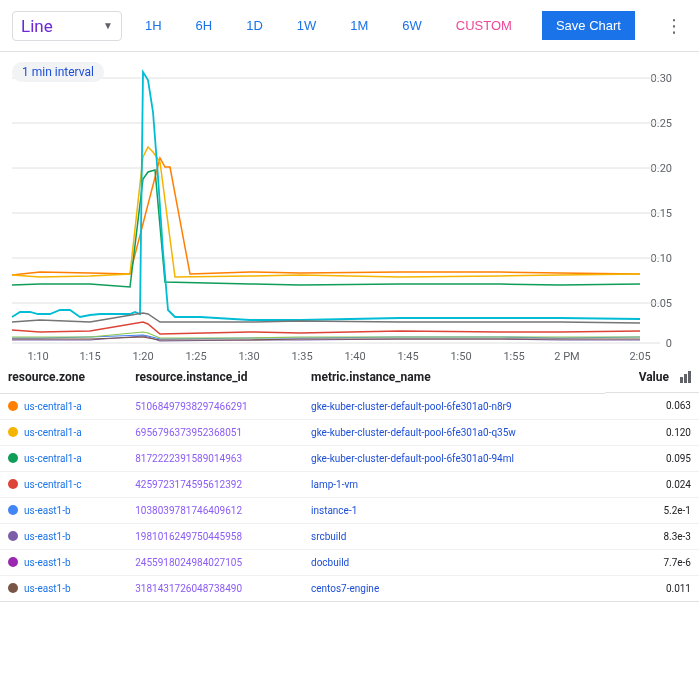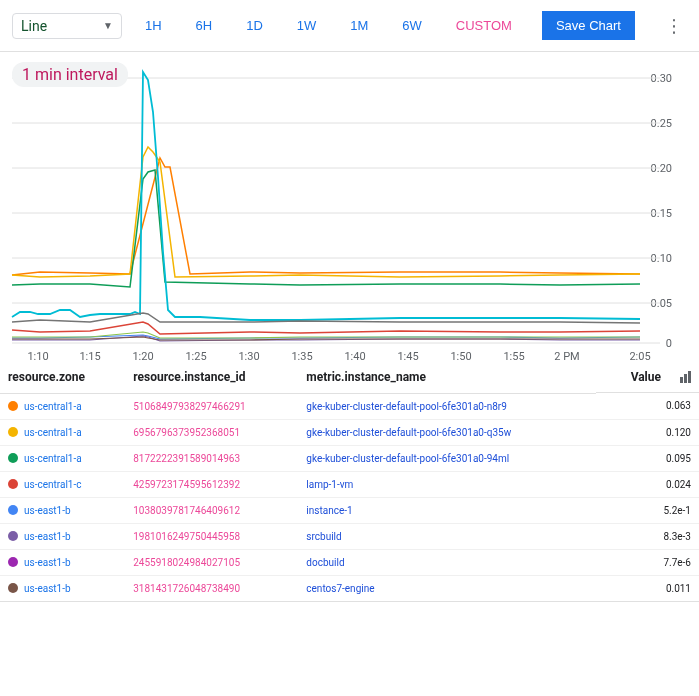--- a/index.html
+++ b/index.html
@@ -19,22 +19,22 @@
       align-items: center;
       border: 1px solid #dadce0;
       border-radius: 4px;
       padding: 4px 8px;
       gap: 6px;
       cursor: pointer;
       min-width: 110px;
       justify-content: space-between;
     }
     .chart-type-label {
-      font-size: 14px;
-      color: #14532d;
+      font-size: 17px;
+      color: #6d28d9;
     }
     .dropdown-arrow {
       color: #5f6368;
       font-size: 10px;
     }
     .time-controls {
       display: flex;
       align-items: center;
       gap: 26px;
       margin-left: auto;
@@ -74,22 +74,22 @@
       height: 310px;
       background: #fff;
     }
     .interval-badge {
       position: absolute;
       top: 10px;
       left: 12px;
       background: #f1f3f4;
       border-radius: 12px;
       padding: 3px 10px;
-      font-size: 16px;
-      color: #be185d;
+      font-size: 12px;
+      color: #1d4ed8;
       z-index: 2;
     }
 
     
     .data-table {
       width: 100%;
       border-collapse: collapse;
     }
     .data-table th {
       text-align: left;
@@ -118,21 +118,21 @@
       height: 10px;
       border-radius: 50%;
       flex-shrink: 0;
     }
     .zone-link {
       color: #1a73e8;
       text-decoration: none;
       cursor: pointer;
     }
     .instance-link {
-      color: #ec4899;
+      color: #8b5cf6;
       text-decoration: none;
       cursor: pointer;
     }
     .metric-link {
       color: #1d4ed8;
       text-decoration: none;
       cursor: pointer;
     }
     .value-col-td {
       text-align: right;
@@ -219,21 +219,21 @@
   </svg>
 </div>
 
 <div class="table-container">
   <table class="data-table">
     <thead>
       <tr>
         <th>resource.zone</th>
         <th>resource.instance_id</th>
         <th>metric.instance_name</th>
-        <th style="text-align:right; display:flex; align-items:center; justify-content:flex-end; gap:16px;">
+        <th style="text-align:right; display:flex; align-items:center; justify-content:flex-end; gap:8px;">
           <span>Value</span>
           <span style="display:inline-flex;align-items:flex-end;gap:1px;cursor:pointer;margin-left:3px;">
             <span style="display:block;width:3px;height:6px;background:#5f6368;"></span>
             <span style="display:block;width:3px;height:9px;background:#5f6368;"></span>
             <span style="display:block;width:3px;height:12px;background:#5f6368;"></span>
           </span>
         </th>
       </tr>
     </thead>
     <tbody id="table-body">

